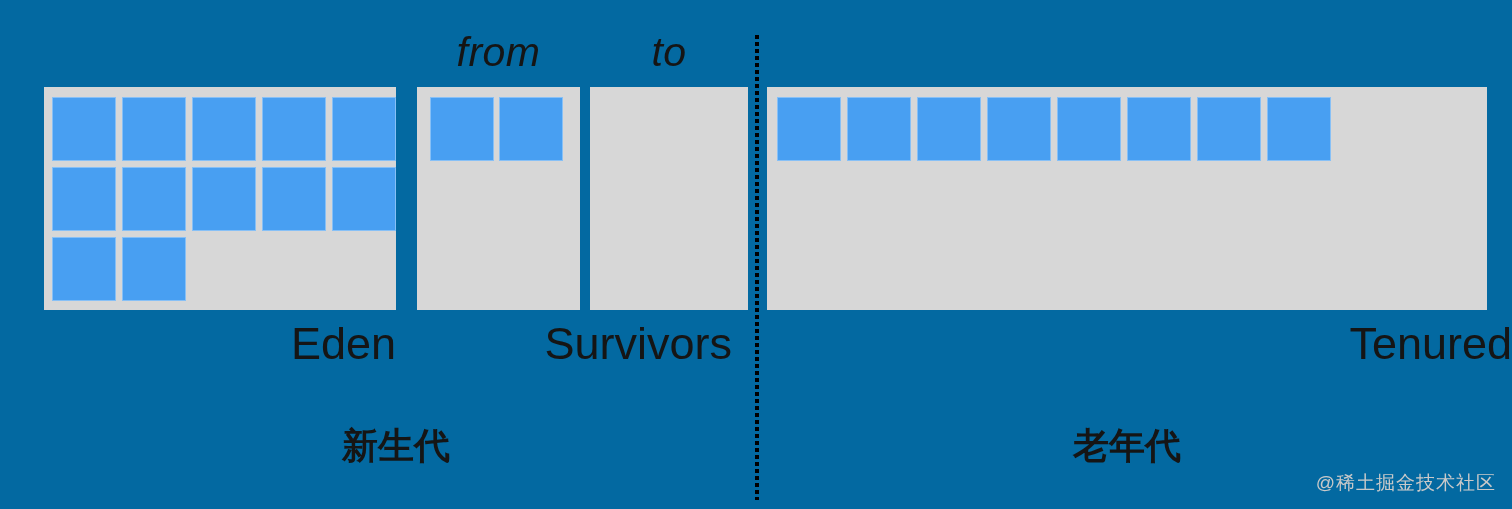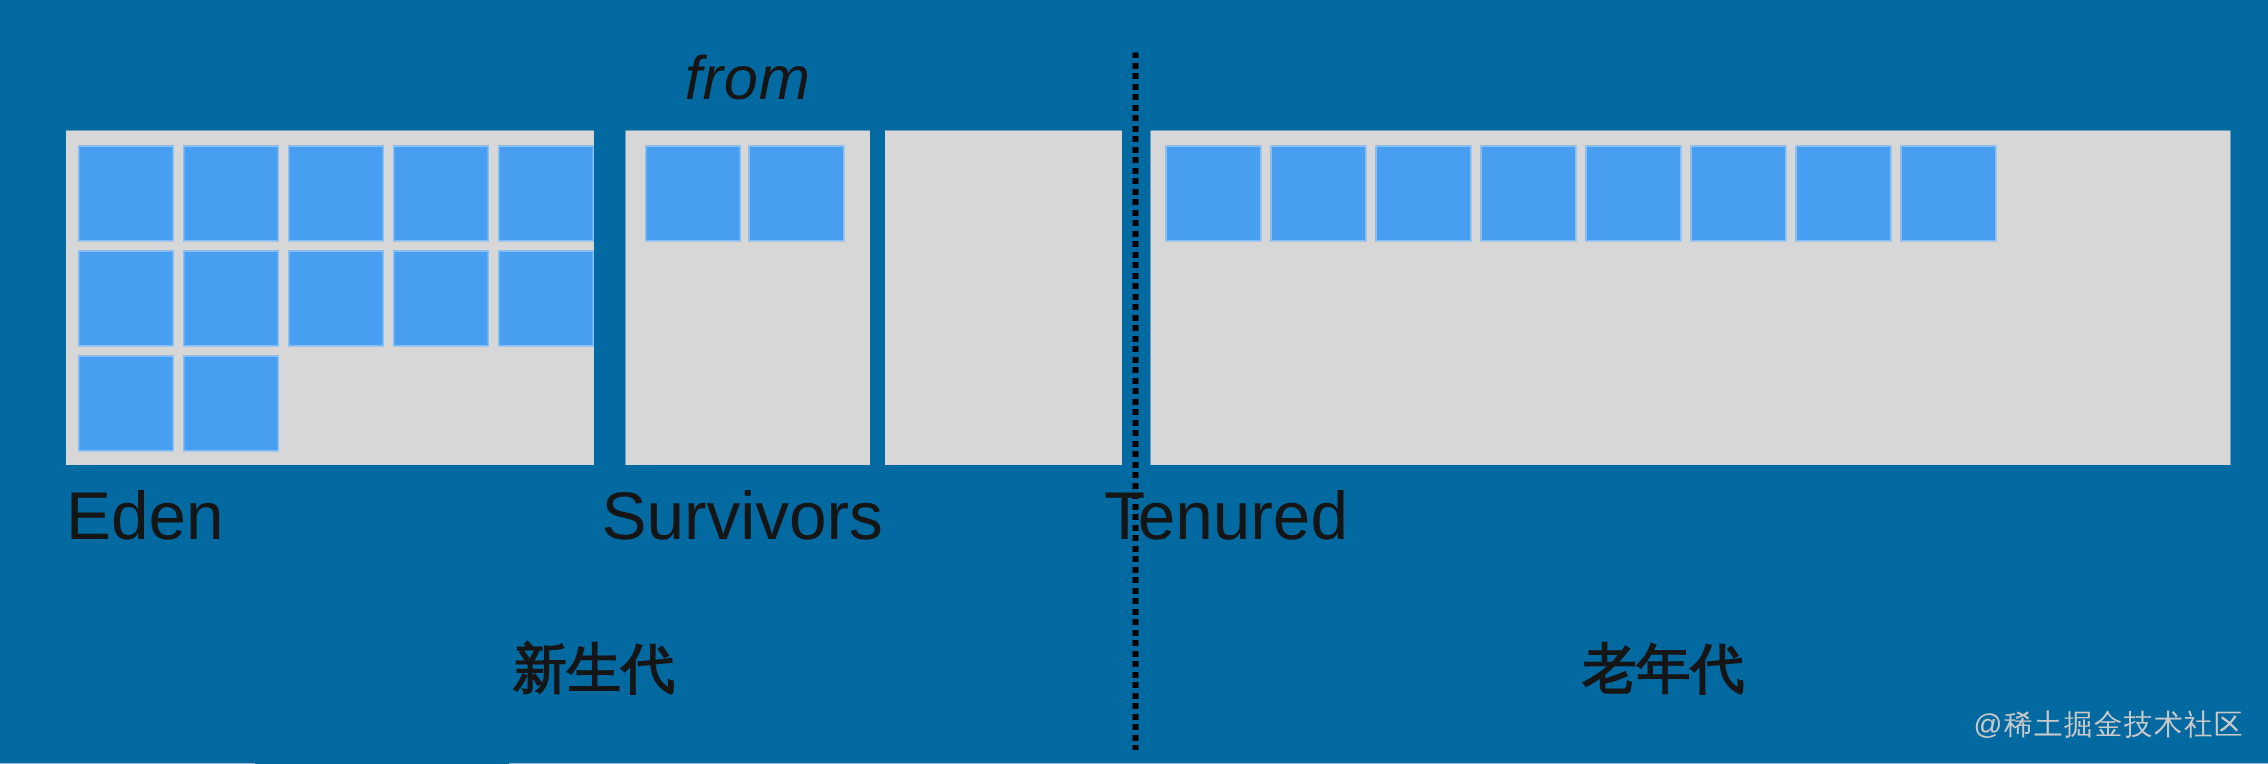--- a/index.html
+++ b/index.html
@@ -50,51 +50,52 @@
     text-align: center;
     line-height: 1.1;
     letter-spacing: 0.5px;
   }
   .io-from { left: 417px; width: 163px; }
   .io-to   { left: 590px; width: 158px; }
   .region-label {
     position: absolute;
     top: 319px;
     font-size: 45px;
-    text-align: left;
+    text-align: right;
     line-height: 1.1;
   }
   .lbl-eden      { left: 44px;  width: 352px; }
   .lbl-survivors { left: 401px; width: 331px; }
-  .lbl-tenured   { left: 736px; width: 720px; }
+  .lbl-tenured   { left: 792px; width: 720px; }
   .gen-label {
     position: absolute;
     top: 426px;
     font-size: 36px;
     font-weight: 700;
     text-align: center;
     line-height: 1.1;
   }
   .gen-young { left: 44px;  width: 704px; }
-  .gen-old   { left: 749px; width: 720px; }
+  .gen-old   { left: 767px; width: 720px; }
   .watermark {
     position: absolute;
     top: 470px;
     right: 16px;
     font-size: 19px;
     color: var(--watermark-color, #c9c9c9);
     letter-spacing: 1px;
   }
 </style>
 </head>
 <body>
 
 <div class="canvas">
 
   <div class="io-label io-from">from</div>
+  <div class="io-label io-to">to</div>
 
   <div class="mem-box box-eden">
       <div class="block"></div>
       <div class="block"></div>
       <div class="block"></div>
       <div class="block"></div>
       <div class="block"></div>
       <div class="block"></div>
       <div class="block"></div>
       <div class="block"></div>

